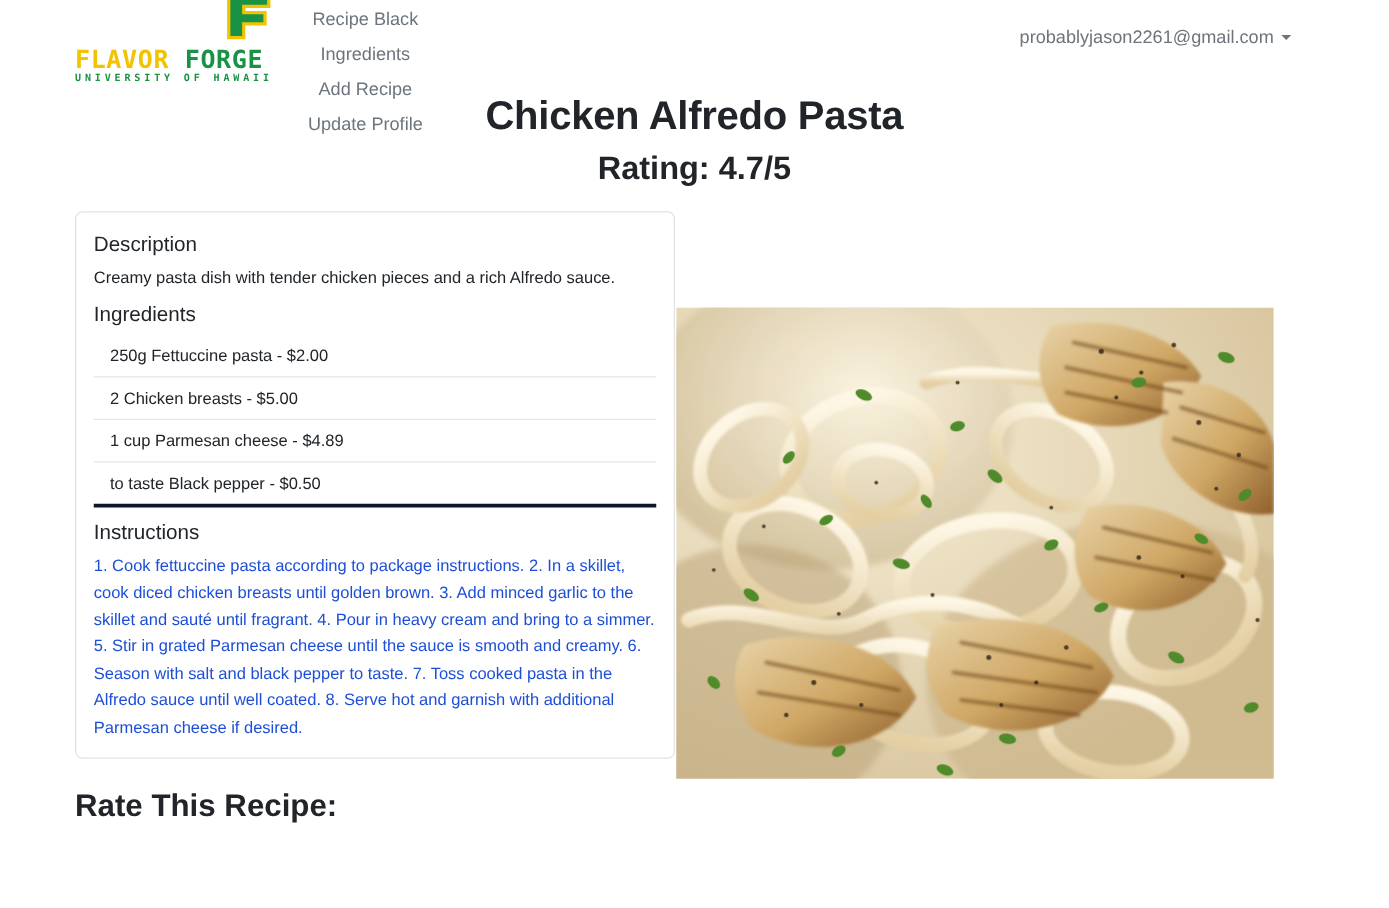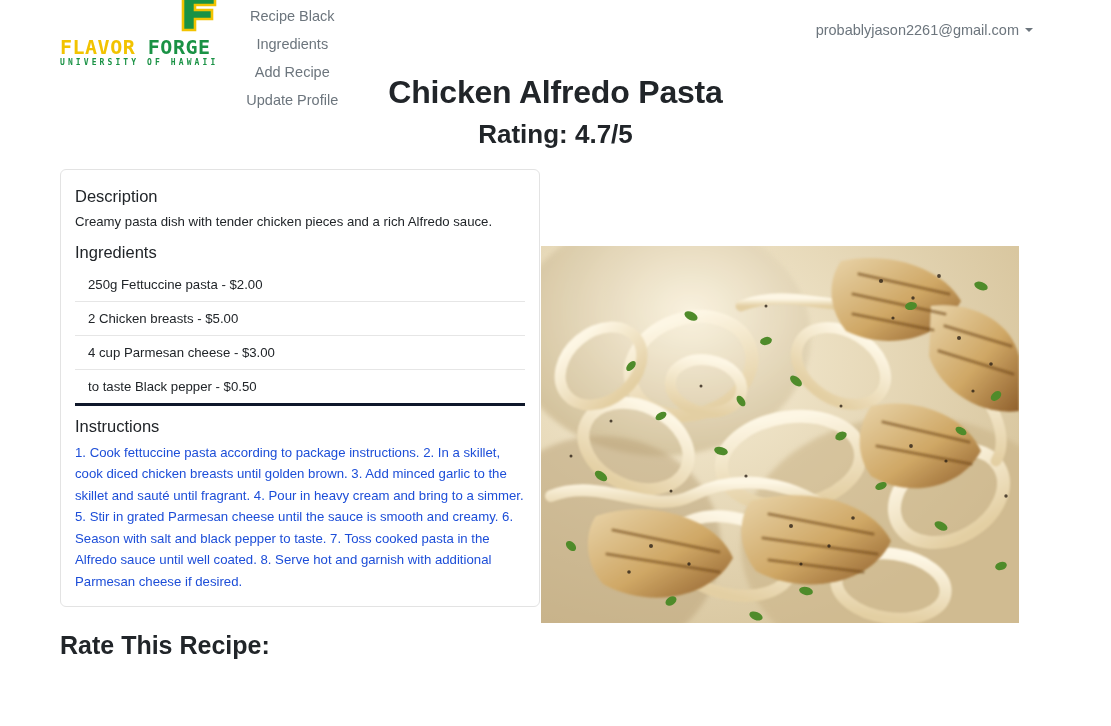--- a/index.html
+++ b/index.html
@@ -233,21 +233,21 @@
   <div class="col-left">
     <div class="card">
 
       <h5>Description</h5>
       <p class="desc">Creamy pasta dish with tender chicken pieces and a rich Alfredo sauce.</p>
 
       <h5 class="tight">Ingredients</h5>
       <ul class="list-group">
         <li>250g Fettuccine pasta - $2.00</li>
         <li>2 Chicken breasts - $5.00</li>
-        <li>4 cup Parmesan cheese - $3.00</li>
+        <li>1 cup Parmesan cheese - $4.89</li>
         <li>to taste Black pepper - $0.50</li>
       </ul>
 
       <h5 class="tight">Instructions</h5>
       <p class="instructions">1. Cook fettuccine pasta according to package instructions. 2. In a skillet, cook diced chicken breasts until golden brown. 3. Add minced garlic to the skillet and sauté until fragrant. 4. Pour in heavy cream and bring to a simmer. 5. Stir in grated Parmesan cheese until the sauce is smooth and creamy. 6. Season with salt and black pepper to taste. 7. Toss cooked pasta in the Alfredo sauce until well coated. 8. Serve hot and garnish with additional Parmesan cheese if desired.</p>
     </div>
   </div>
 
   <div class="col-right">
     <svg class="food-photo" viewBox="0 0 478 377" preserveAspectRatio="xMidYMid slice" xmlns="http://www.w3.org/2000/svg">

